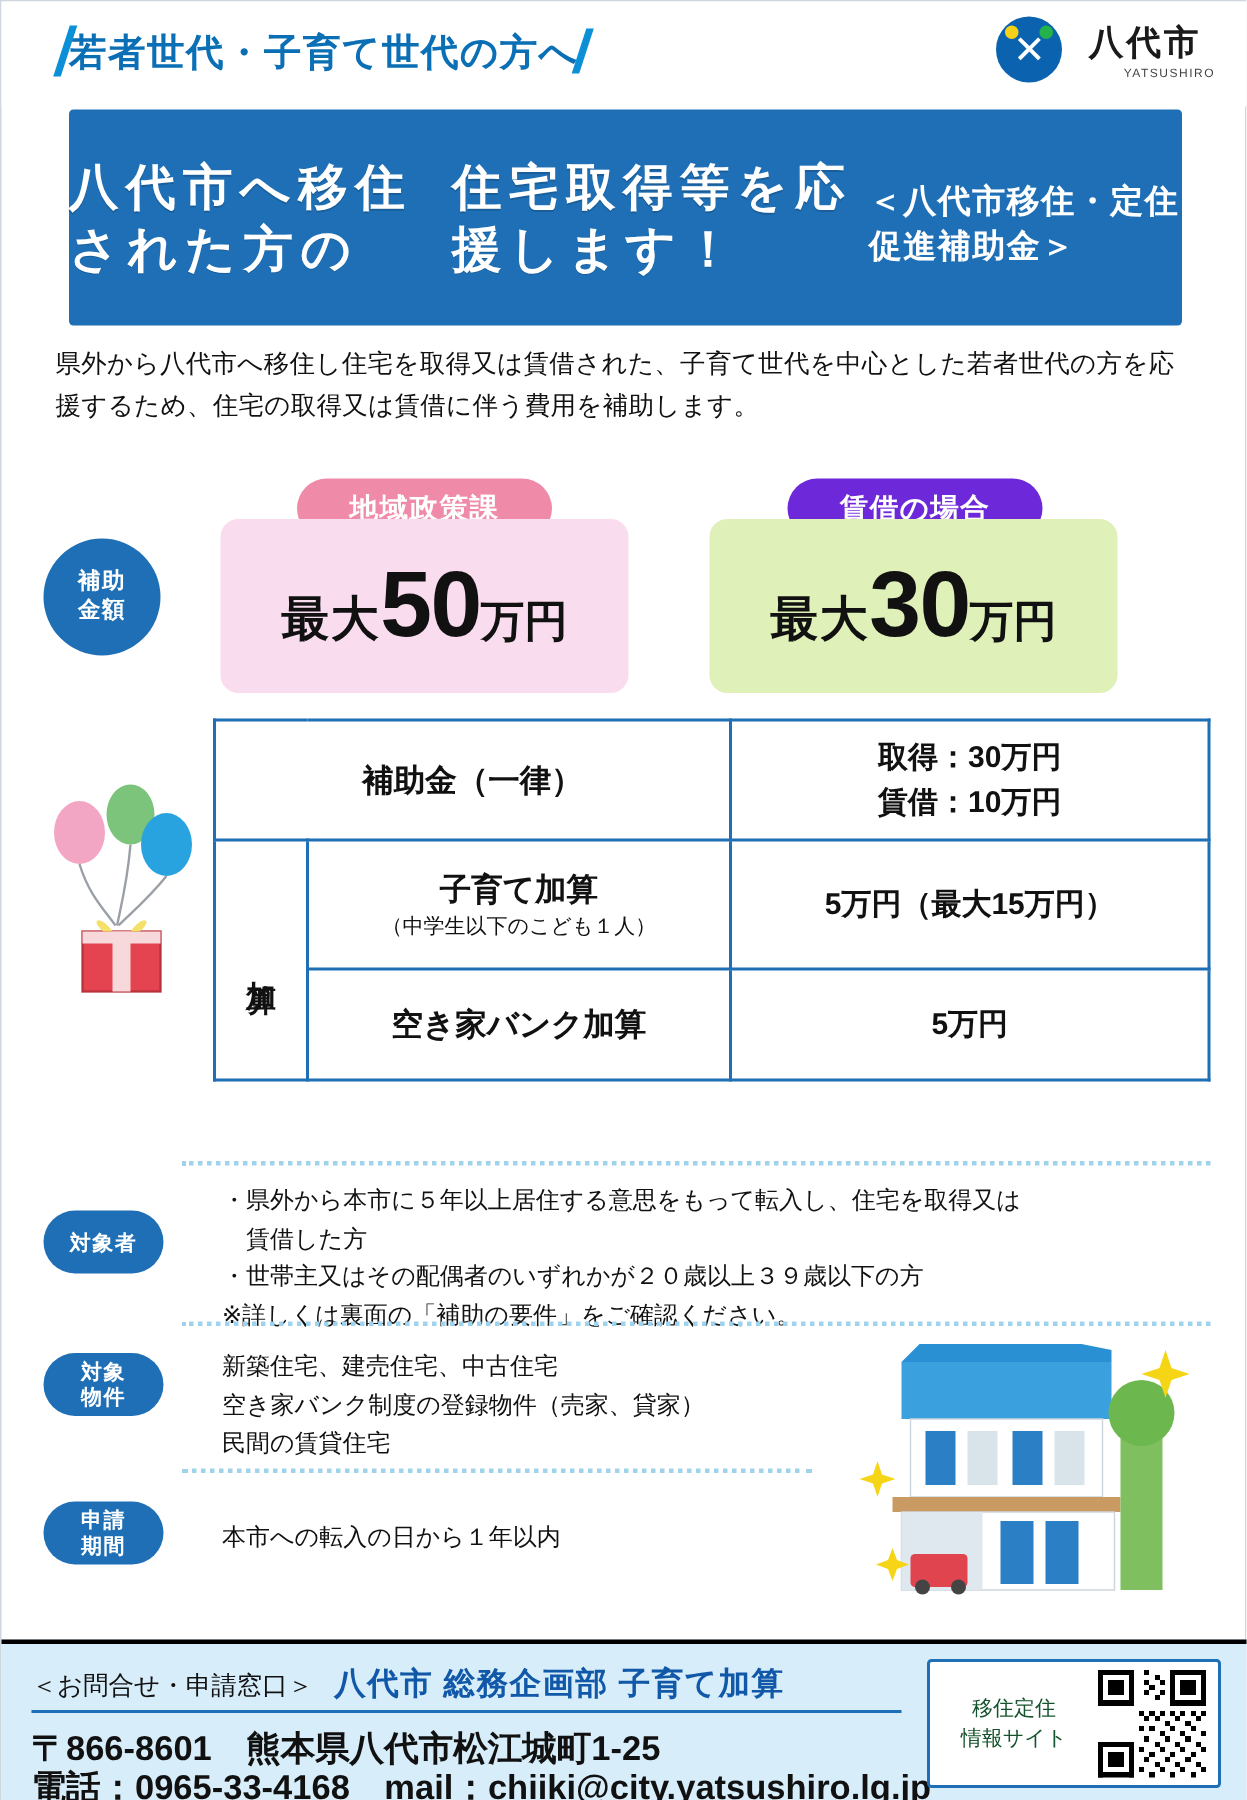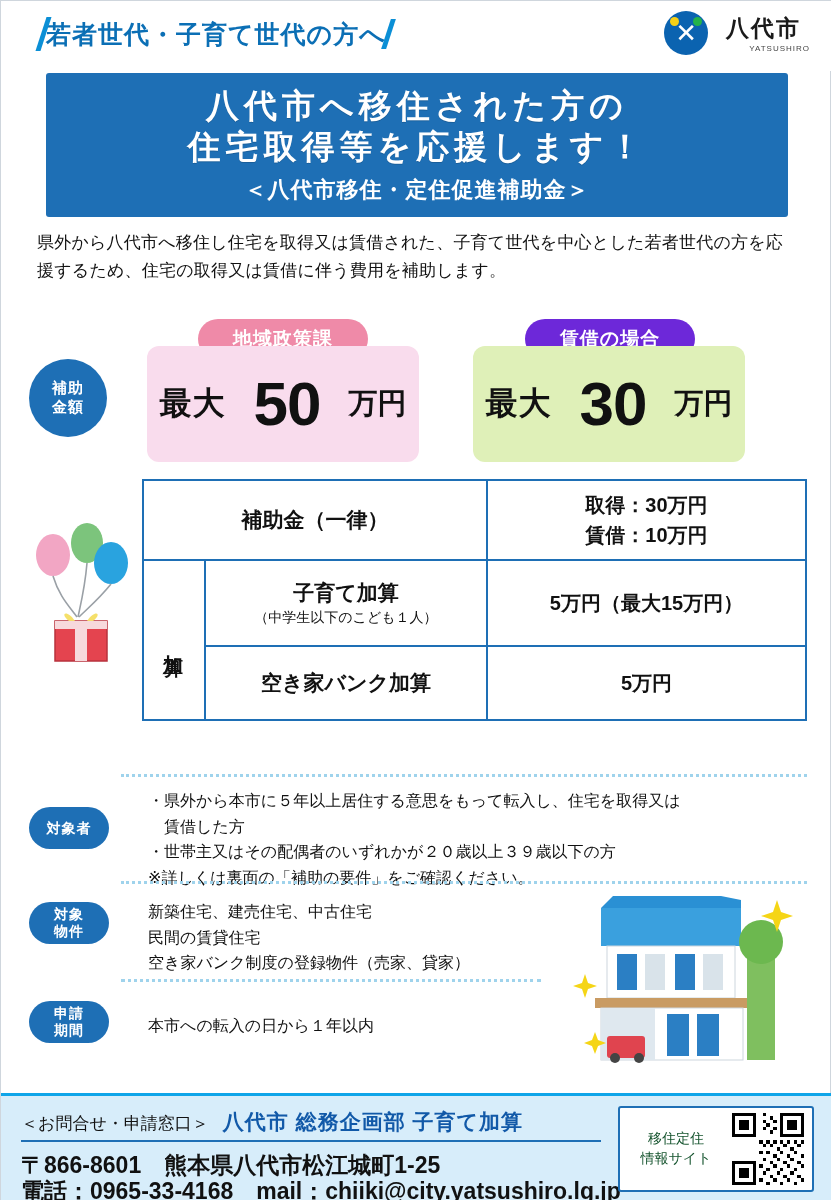--- a/index.html
+++ b/index.html
@@ -53,21 +53,21 @@
   .logo-mark .dot-l { left: 6px; }
   .logo-mark .dot-r { right: 6px; background: #23b34a; }
   .logo-text { display: flex; flex-direction: column; align-items: center; }
   .logo-kanji { font-size: 23px; font-weight: bold; color: #1a1a1a; letter-spacing: 2px; }
   .logo-roman { font-size: 8px; color: #444; letter-spacing: 1px; margin-left: 32px; }
 
   
   .banner {
     position: absolute; left: 45px; top: 72px; width: 742px; height: 144px;
     background: #1e6fb5; border-radius: 3px;
-    display: flex; flex-direction: column; align-items: center; justify-content: center;
+    display: flex; align-items: center; justify-content: center;
     color: #fff;
   }
   .banner-l1, .banner-l2 {
     font-size: 33px; font-weight: bold; letter-spacing: 5px; line-height: 1.25;
     text-shadow: 0 1px 0 rgba(0,0,0,0.15);
   }
   .banner-sub {
     margin-top: 8px; font-size: 22px; font-weight: bold; letter-spacing: 1px;
   }
 
@@ -98,21 +98,21 @@
   }
   .amount-box.pink { left: 146px; top: 345px; background: #f9dced; }
   .amount-box.green { left: 472px; top: 345px; background: #dff0b8; }
   .amount-tag {
     position: absolute; width: 170px; height: 40px; border-radius: 20px;
     display: flex; align-items: center; justify-content: center;
     font-size: 19px; font-weight: bold; color: #fff; letter-spacing: 1px;
   }
   .amount-tag.pink { left: 197px; top: 318px; background: #ef8aa8; }
   .amount-tag.green { left: 524px; top: 318px; background: #6d28d9; }
-  .amt-line { display: flex; align-items: center; color: #111; gap: 28px; }
+  .amt-line { display: flex; align-items: flex-end; color: #111; }
   .amt-pre { font-size: 32px; font-weight: bold; letter-spacing: 1px; }
   .amt-num { font-size: 62px; font-weight: bold; line-height: 1; letter-spacing: -1px; }
   .amt-suf { font-size: 29px; font-weight: bold; }
 
   
   .table {
     position: absolute; left: 141px; top: 478px; width: 665px;
     border-collapse: collapse;
   }
   .table td {
@@ -136,21 +136,21 @@
   }
 
   
   .sect-body {
     position: absolute; font-size: 16px; color: #111; line-height: 1.6;
   }
 
   
   .footer {
     position: absolute; left: 0; top: 1092px; width: 831px; height: 108px;
-    background: #d7edfa; border-top: 3px solid #0ea5e9;
+    background: #d7edfa; border-top: 3px solid #000000;
   }
   .footer-row1 {
     position: absolute; left: 20px; top: 12px;
     display: flex; align-items: baseline; gap: 14px;
   }
   .footer-label { font-size: 17px; color: #111; }
   .footer-dept { font-size: 21px; font-weight: bold; color: #1159a8; letter-spacing: 1px; }
   .footer-line { position: absolute; left: 20px; font-size: 23px; font-weight: bold; color: #111; }
   .footer-hr {
     position: absolute; left: 20px; top: 44px; width: 580px; height: 0;
@@ -284,22 +284,22 @@
     <div>※詳しくは裏面の「補助の要件」をご確認ください。</div>
   </div>
 
   <div class="dotline" style="left:120px; top:880px; width:686px;"></div>
   <div class="pill-label" style="left:28px; top:901px;">
     <span>対象</span>
     <span>物件</span>
   </div>
   <div class="sect-body" style="left:147px; top:898px; width:430px;">
     <div>新築住宅、建売住宅、中古住宅</div>
+    <div>空き家バンク制度の登録物件（売家、貸家）</div>
     <div>民間の賃貸住宅</div>
-    <div>空き家バンク制度の登録物件（売家、貸家）</div>
   </div>
 
   <div class="dotline" style="left:120px; top:978px; width:420px;"></div>
   <div class="pill-label" style="left:28px; top:1000px;">
     <span>申請</span>
     <span>期間</span>
   </div>
   <div class="sect-body" style="left:147px; top:1012px; width:430px;">
     <div>本市への転入の日から１年以内</div>
   </div>

